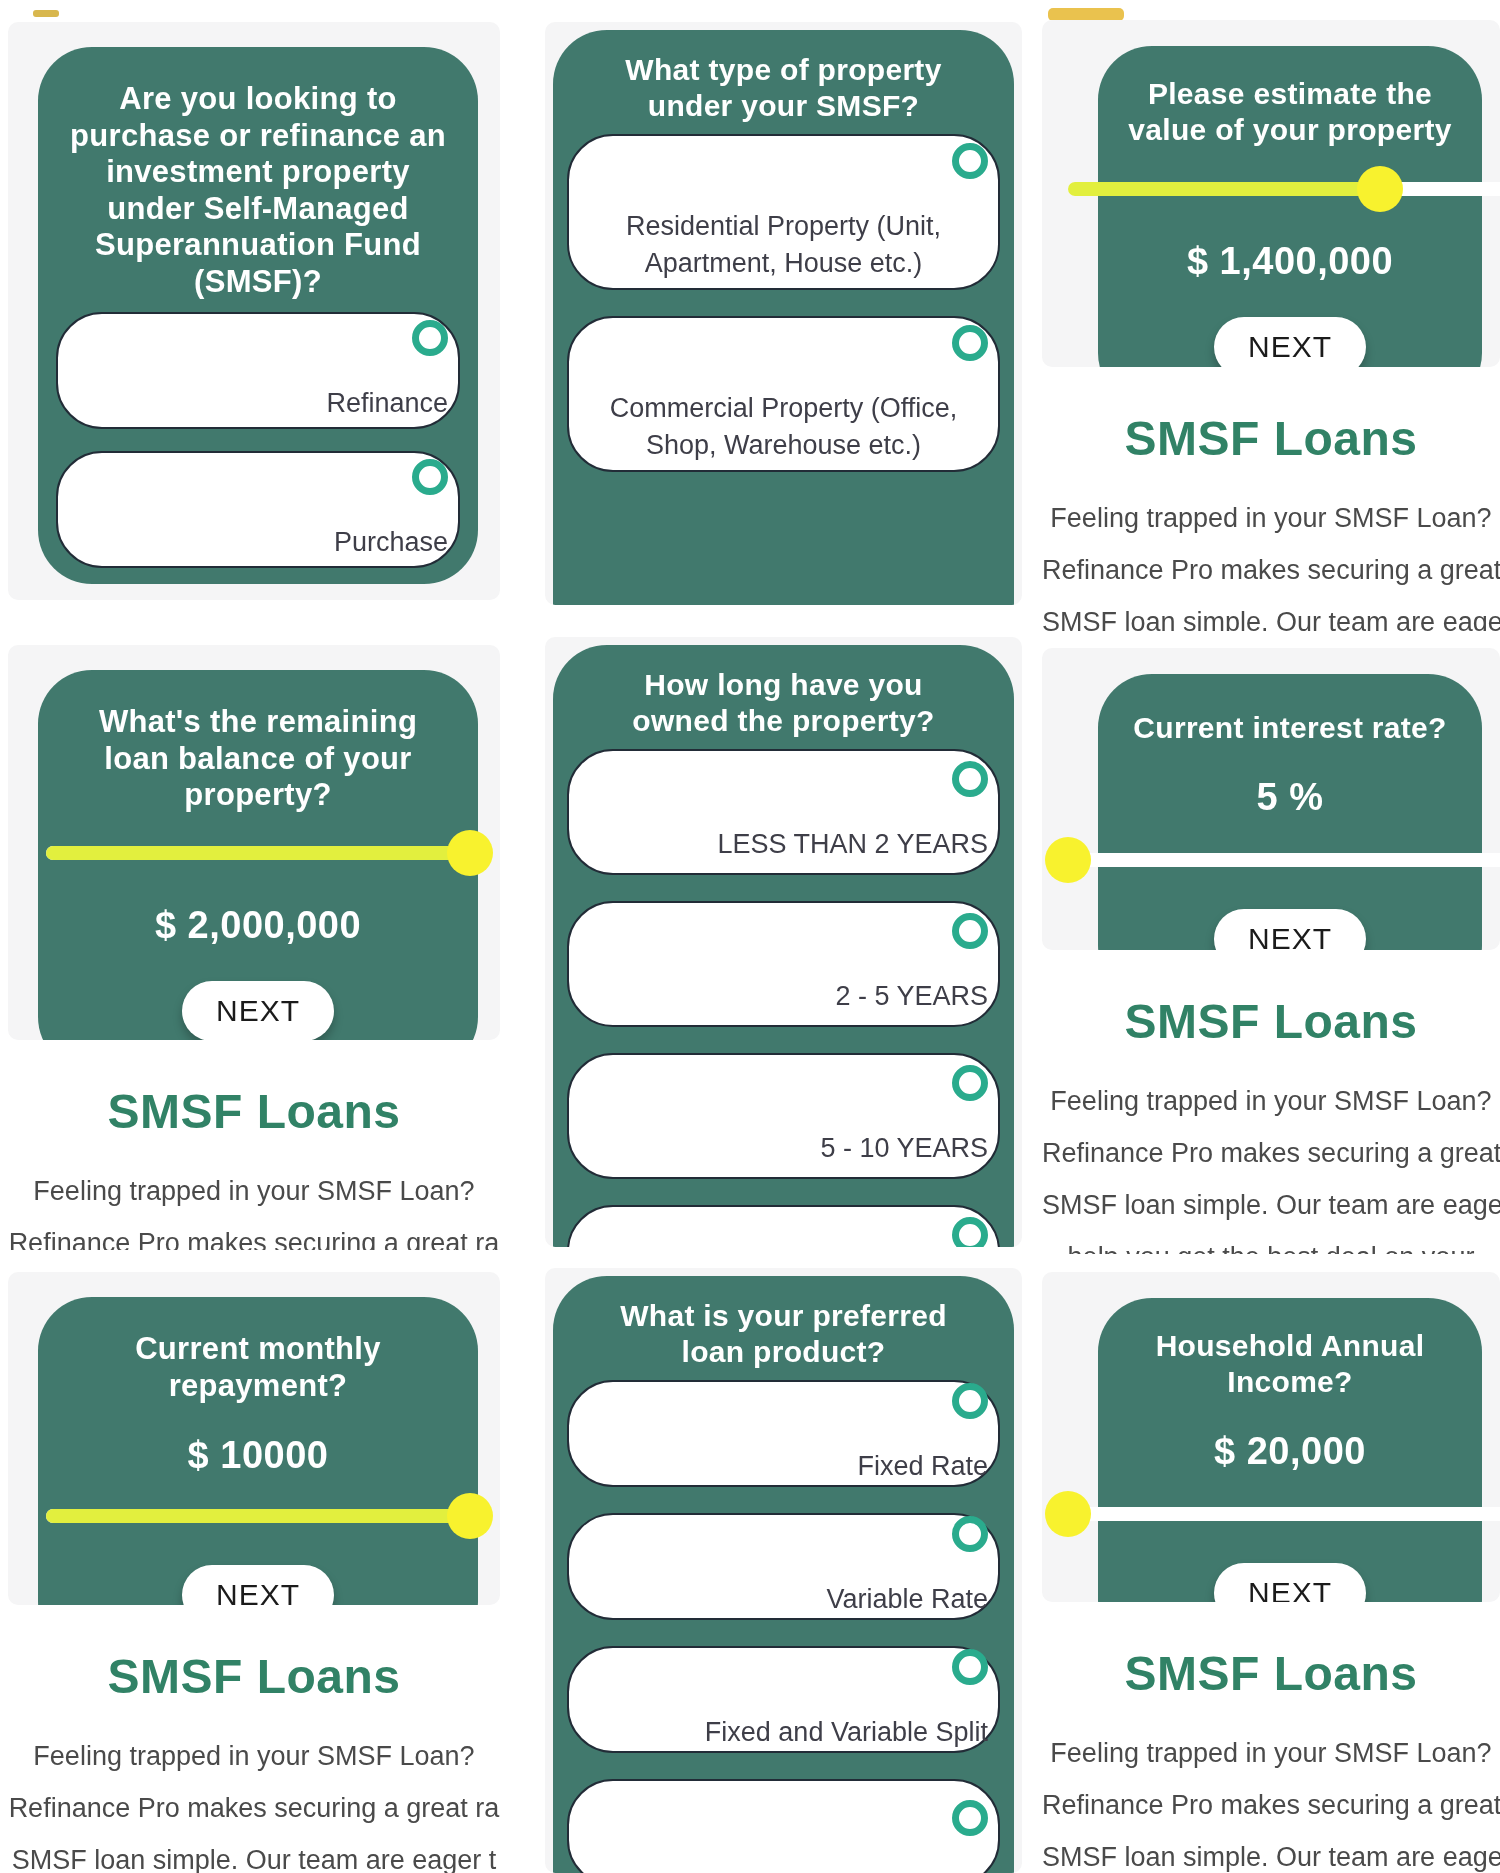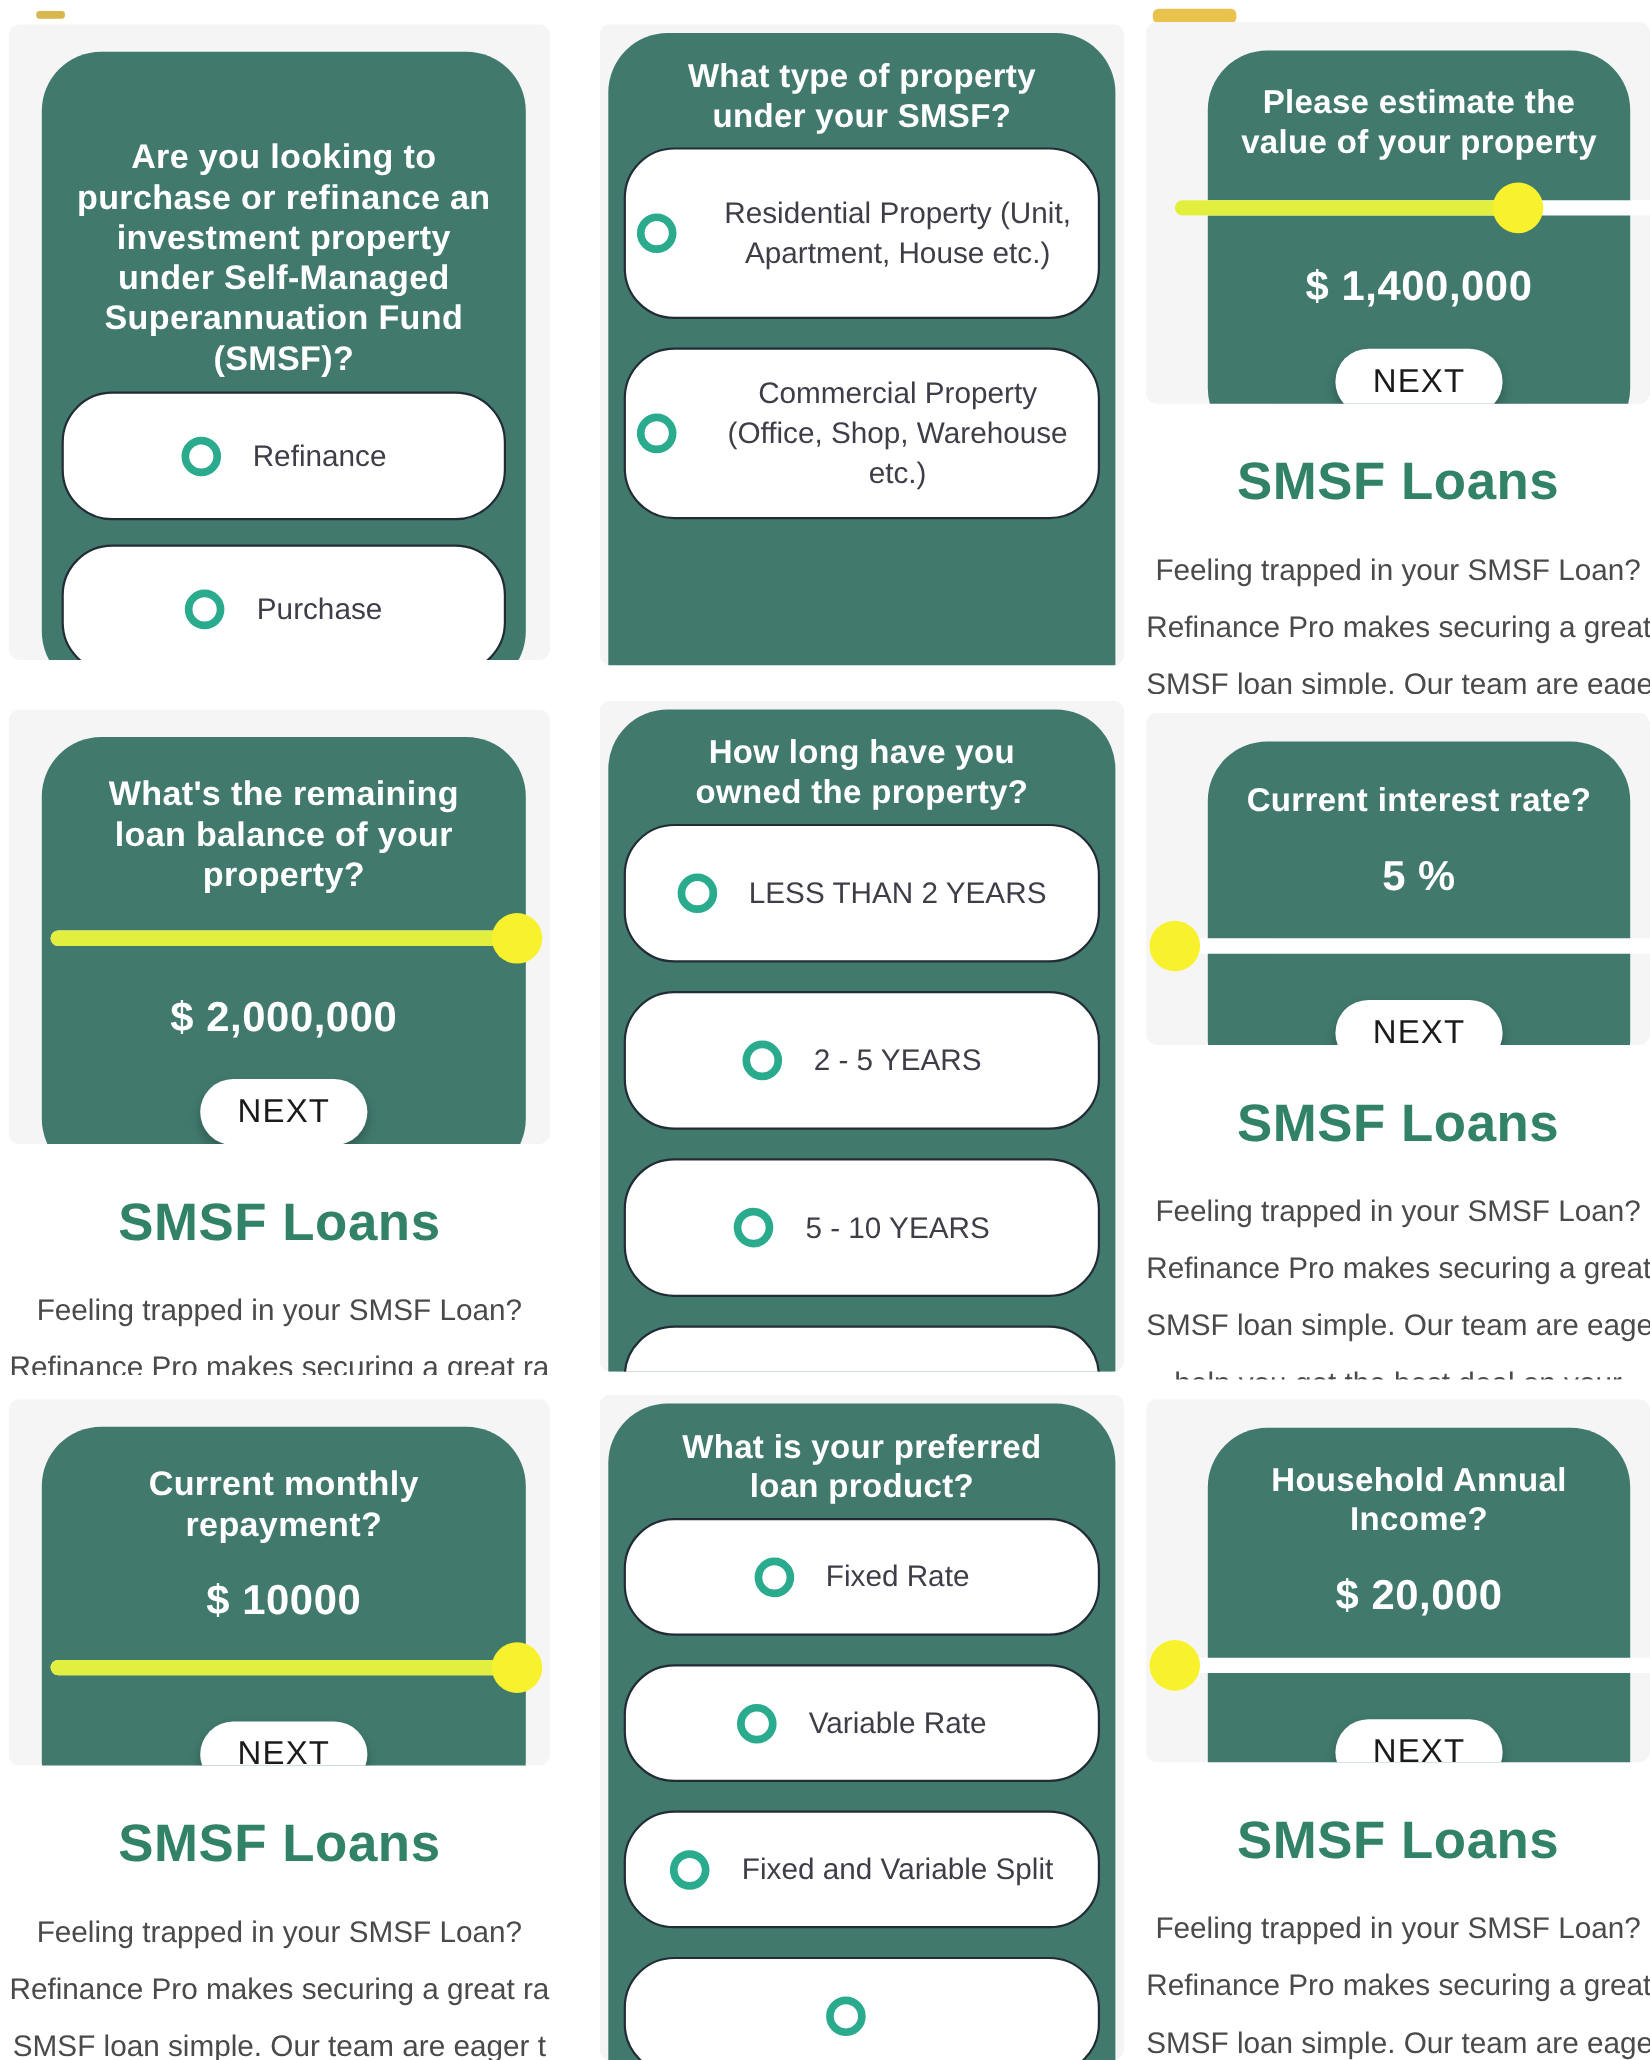--- a/index.html
+++ b/index.html
@@ -13,26 +13,26 @@
        font-family:"Liberation Sans", sans-serif;}
   .dash{position:absolute;}
   .cell{position:absolute;overflow:hidden;background:#fff;}
   .panel{background:var(--panel);border-radius:10px;width:100%;box-sizing:border-box;overflow:hidden;}
   .card{background:var(--card);color:#fff;border-radius:54px;box-sizing:border-box;}
   .c1 .card{margin:25px 22px 0 30px;padding:34px 18px 16px;}
   .c2 .card{margin:8px 8px 0;padding:22px 14px 60px;min-height:640px;}
   .c3 .card{margin:26px 18px 0 56px;padding:30px 12px 30px;}
   .q{font-weight:bold;text-align:center;font-size:30px;line-height:1.2;letter-spacing:.3px;margin:0 auto;}
   .c1 .q{font-size:31px;line-height:1.18;}
-  .qw400{max-width:400px;margin-top:44px;} .qw350{max-width:350px;} .qw340{max-width:340px;}
+  .qw400{max-width:400px;} .qw350{max-width:350px;} .qw340{max-width:340px;}
   .qw320{max-width:320px;} .qw300{max-width:300px;}
   .opts{display:flex;flex-direction:column;margin-top:12px;}
   .c2 .opts{margin-top:10px;}
   .opt{background:#fff;border:2px solid var(--option-border);border-radius:46px;
-       display:flex;flex-direction:row;align-items:center;justify-content:center;
+       display:flex;flex-direction:column;align-items:flex-end;justify-content:center;
        gap:29px;padding:6px 10px;box-sizing:border-box;cursor:pointer;
        font-family:"Liberation Sans", sans-serif;}
   .opt + .opt{margin-top:22px;}
   .c2 .opt + .opt{margin-top:26px;}
   .opt-h117{height:117px;flex:none;} .opt-h156{height:156px;flex:none;}
   .opt-h115{height:126px;flex:none;} .opt-h114{height:107px;flex:none;} .opt-h103{height:103px;flex:none;}
   .radio{width:36px;height:36px;border:7px solid var(--radio);border-radius:50%;
          box-sizing:border-box;background:#fff;flex:none;}
   .opt-label{color:var(--option-text);font-size:27px;line-height:1.35;text-align:center;}
   .slider-row{position:relative;height:46px;}

